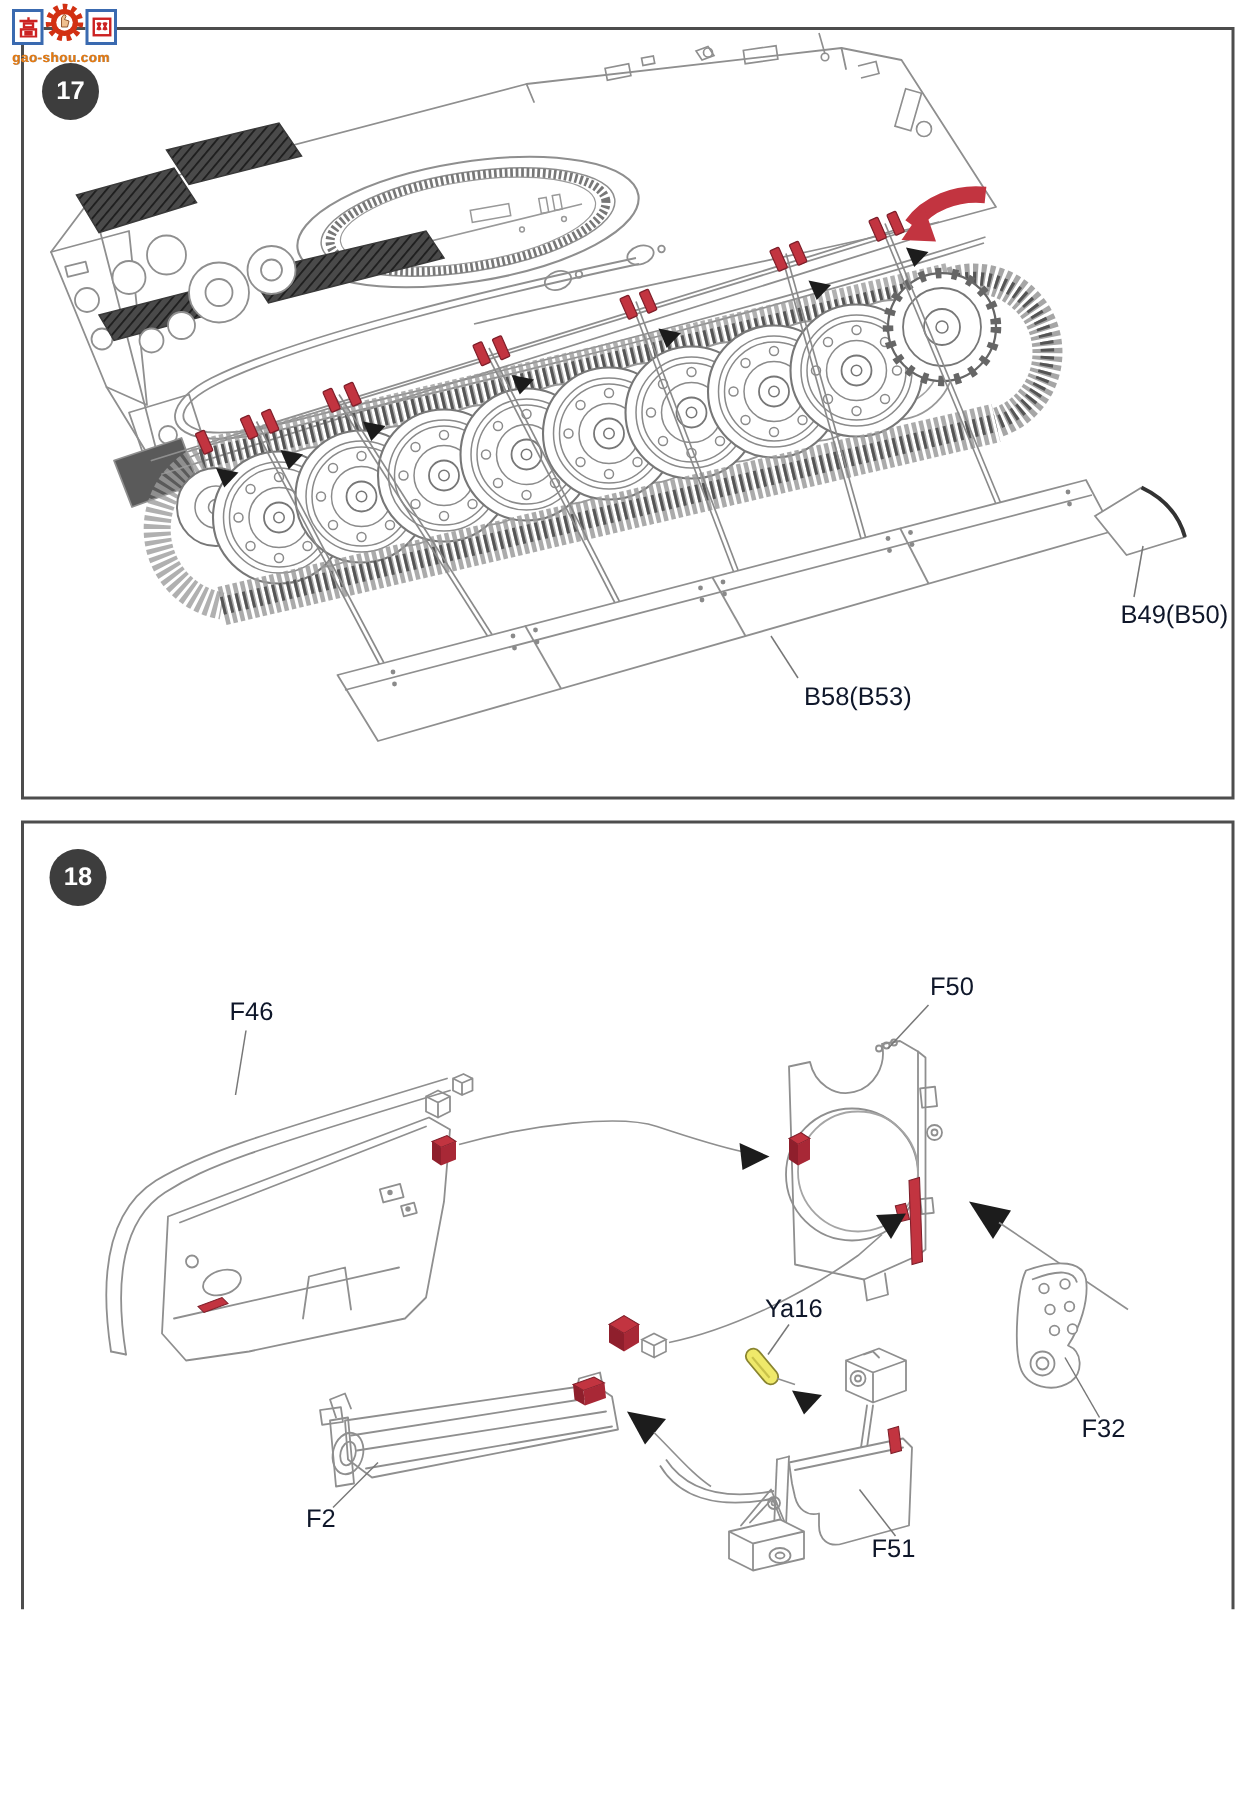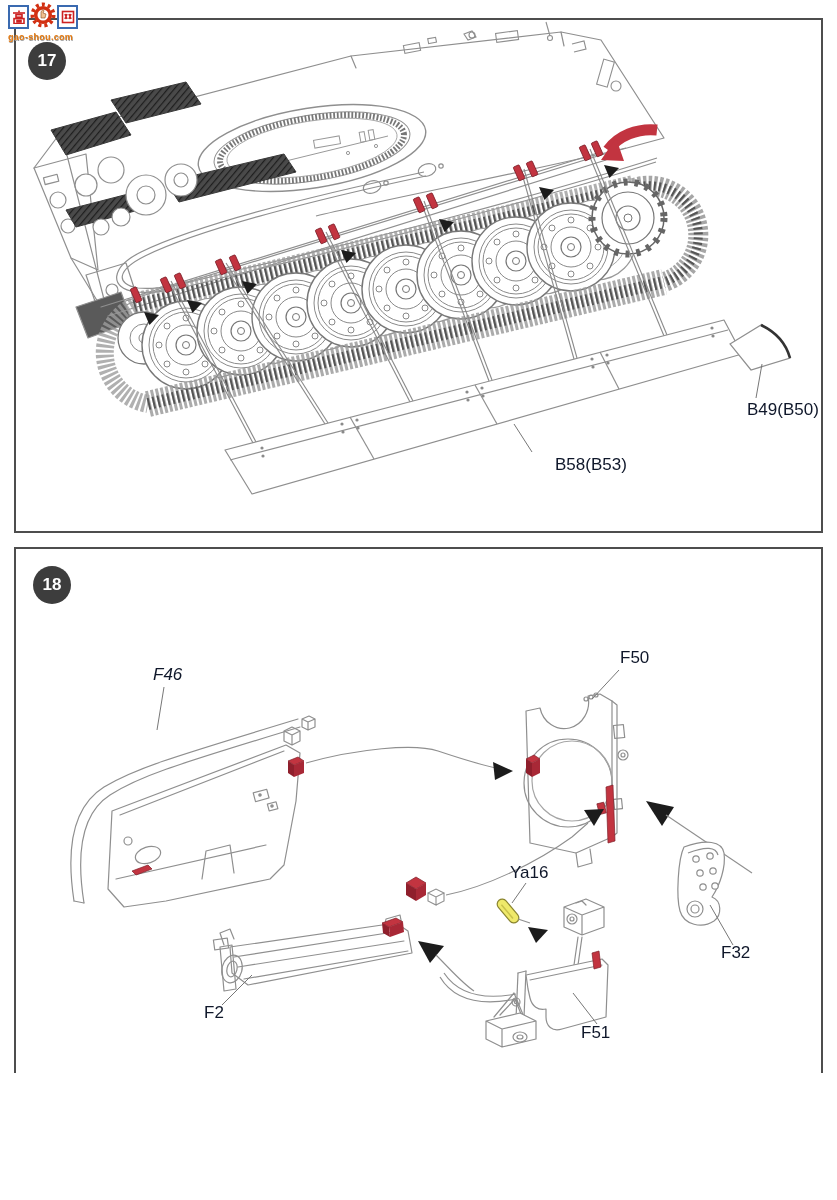--- a/index.html
+++ b/index.html
@@ -295,21 +295,21 @@
       <path d="M714,324 L745,305 Q768,316 774,338 L735,350 Z" fill="#fff" stroke="#8f8f8f" stroke-width="1.2"></path>
       <path d="M745,305 Q768,316 774,338" fill="none" stroke="#333" stroke-width="2.6"></path>
 
       <g stroke="#777" stroke-width="1" fill="none">
         <line x1="740" y1="378" x2="746" y2="344"></line>
         <line x1="516" y1="432" x2="498" y2="404"></line>
       </g>
     </svg>
 
     <div class="part-label" style="left:731px;top:380px;">B49(B50)</div>
-    <div class="part-label" style="left:539px;top:435px;">B58(B53)</div>
+    <div class="part-label" style="left:520px;top:435px;">B58(B53)</div>
   </section>
 
   <section class="panel panel-18">
     <div class="step-badge badge-18">
       <span>18</span>
     </div>
 
     <svg class="ill" width="805" height="596" viewBox="0 0 805 596">
 
       <g fill="none" stroke="#8f8f8f" stroke-width="1.2" stroke-linejoin="round" stroke-linecap="round">
@@ -445,21 +445,21 @@
       <g stroke="#777" stroke-width="1" fill="none">
         <line x1="148" y1="138" x2="141" y2="181"></line>
         <line x1="603" y1="121" x2="576" y2="150"></line>
         <line x1="510" y1="334" x2="496" y2="354"></line>
         <line x1="717" y1="396" x2="694" y2="356"></line>
         <line x1="206" y1="456" x2="236" y2="426"></line>
         <line x1="581" y1="475" x2="557" y2="444"></line>
       </g>
     </svg>
 
-    <div class="part-label" style="left:137px;top:116px;font-style:italic;">F46</div>
+    <div class="part-label" style="left:137px;top:116px;">F46</div>
     <div class="part-label" style="left:604px;top:99px;">F50</div>
     <div class="part-label" style="left:494px;top:314px;">Ya16</div>
     <div class="part-label" style="left:705px;top:394px;">F32</div>
     <div class="part-label" style="left:188px;top:454px;">F2</div>
     <div class="part-label" style="left:565px;top:474px;">F51</div>
   </section>
 
   <div class="footer-text pagenum">13</div>
   <div class="hobby">
     <span class="hobby-box"></span>

